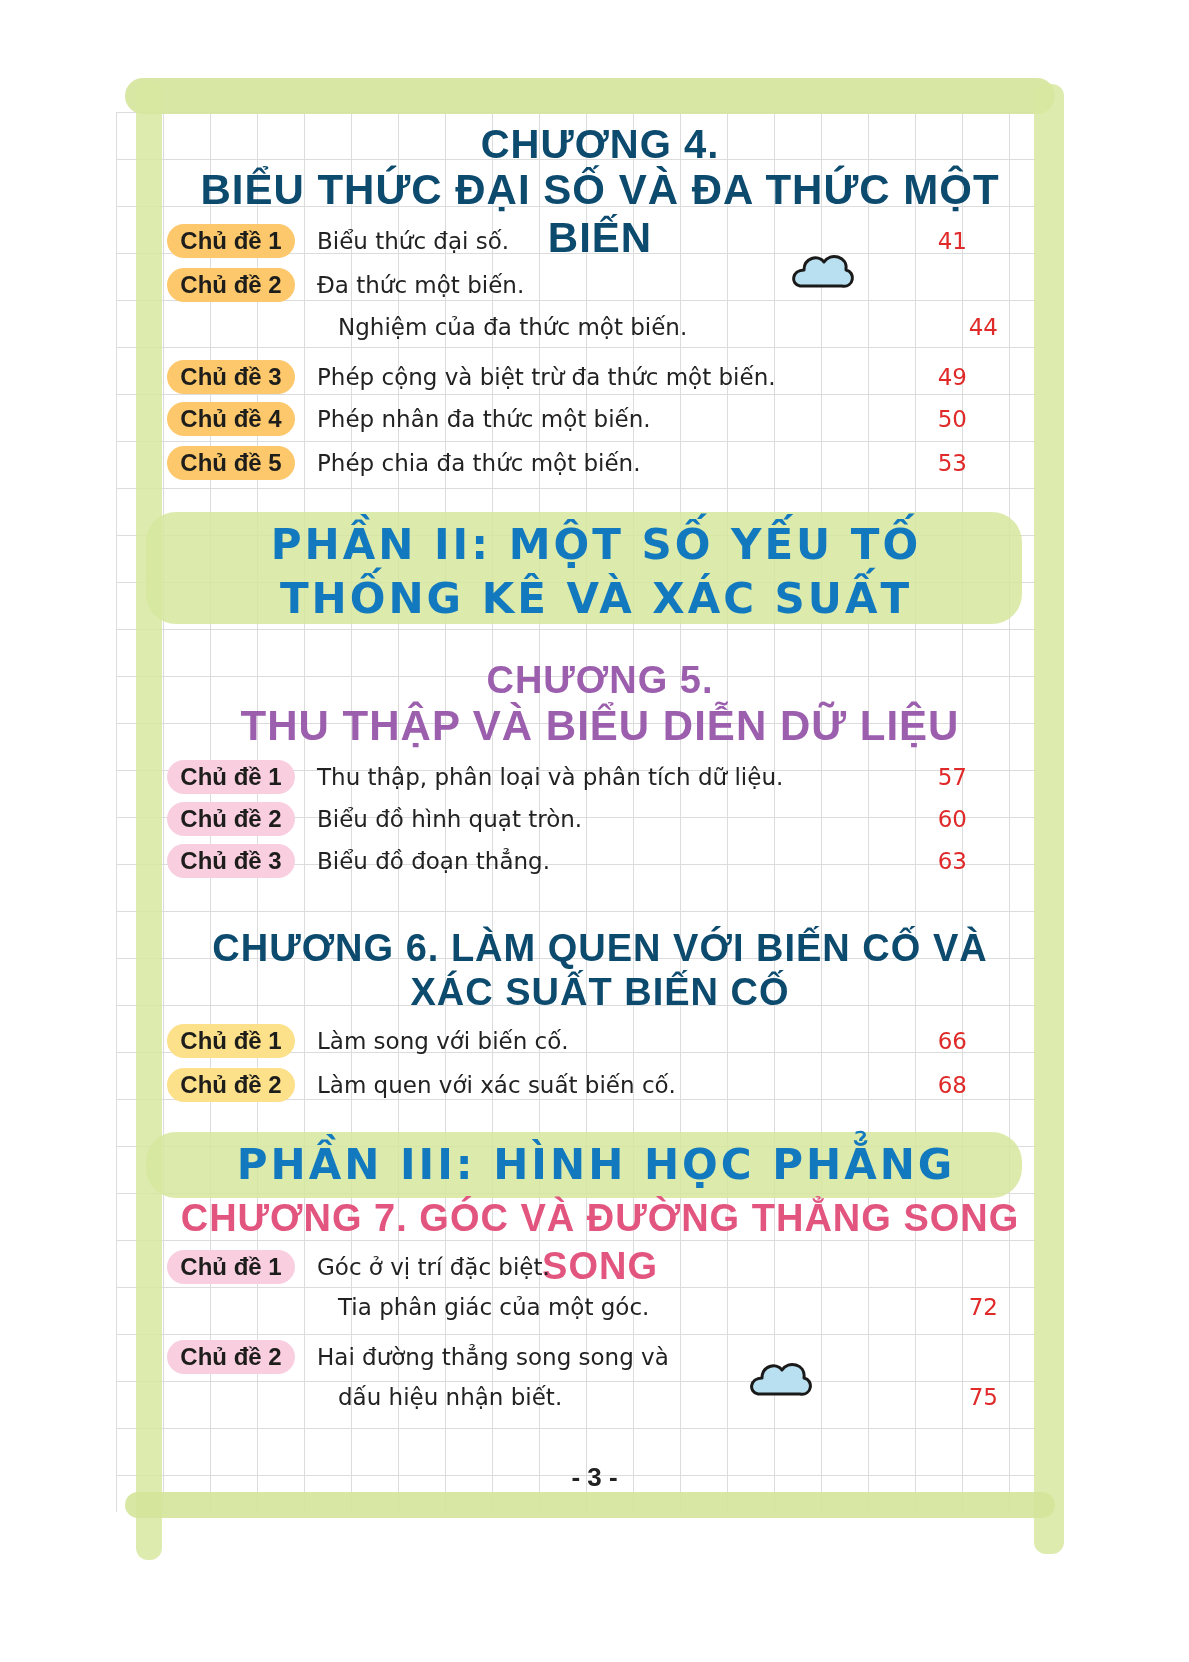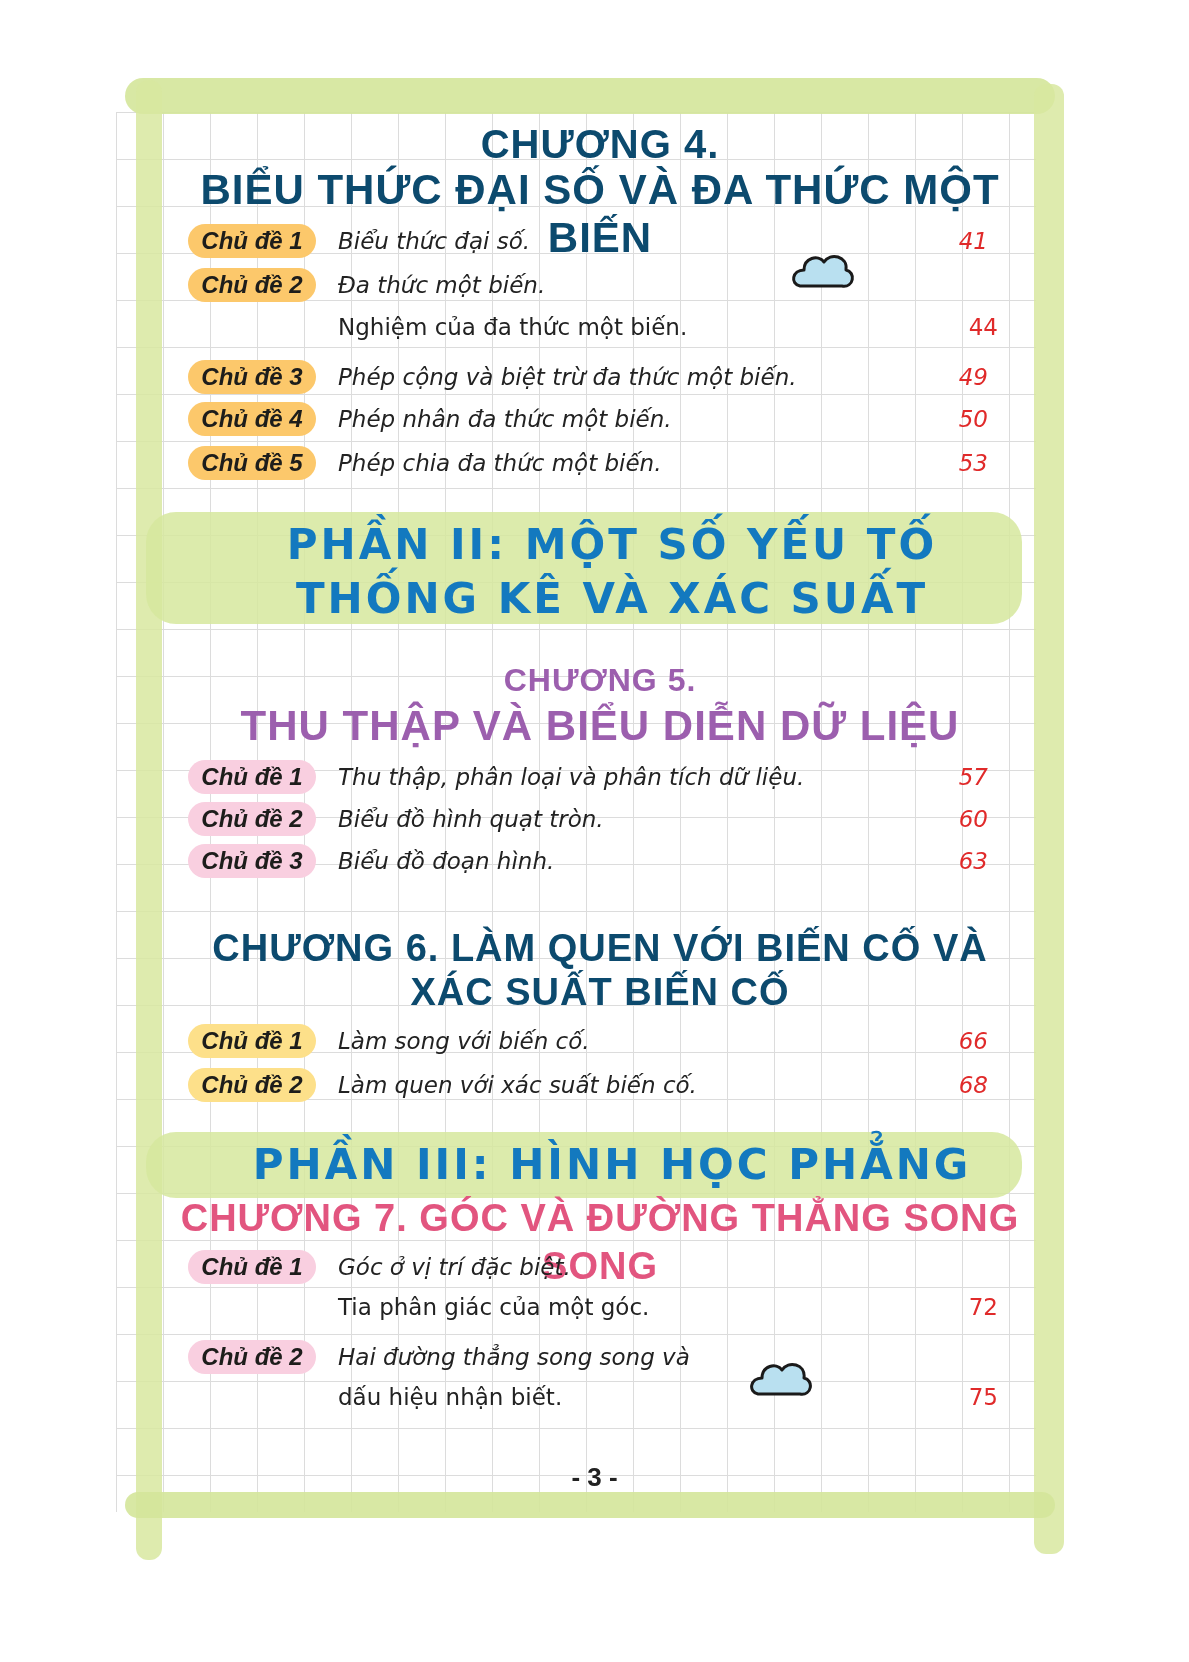--- a/index.html
+++ b/index.html
@@ -17,23 +17,23 @@
   .frame-bottom { position: absolute; left: 125px; top: 1492px; width: 930px; height: 26px; background: #d4e59a; border-radius: 14px; opacity: .9; }
   .frame-left { position: absolute; left: 136px; top: 80px; width: 26px; height: 1480px; background: #d8e8a0; border-radius: 12px; opacity: .85; }
   .frame-right { position: absolute; left: 1034px; top: 84px; width: 30px; height: 1470px; background: #d8e8a0; border-radius: 12px; opacity: .85; }
 
   .band { position: absolute; background: #d6e79e; border-radius: 30px; opacity: .85; }
 
   .chapter { position: absolute; left: 170px; width: 860px; text-align: center; font-family: "Liberation Sans Narrow", "Liberation Sans", sans-serif; font-weight: bold; letter-spacing: 1px; line-height: 48px; }
   .orange { color: #0c4a6e; }
   .purple { color: #9c5fae; }
   .pink { color: #e2557f; }
-  .part { position: absolute; left: 172px; width: 880px; text-align: center; font-family: "DejaVu Sans", sans-serif; font-weight: bold; color: #1379bf; font-size: 42px; letter-spacing: 3px; line-height: 50px; }
+  .part { position: absolute; left: 156px; width: 880px; text-align: center; font-family: "DejaVu Sans", sans-serif; font-weight: bold; color: #1379bf; font-size: 42px; letter-spacing: 3px; line-height: 50px; }
 
-  .row { position: absolute; left: 188px; width: 840px; height: 40px; font-style: italic; }
+  .row { position: absolute; left: 167px; width: 840px; height: 40px; }
   .badge { position: absolute; left: 0; top: 0; width: 128px; height: 34px; border-radius: 17px; font-family: "Liberation Sans", sans-serif; font-weight: bold; font-size: 24px; color: #1d1d1b; line-height: 34px; text-indent: 0; padding-left: 0; text-align: center; }
   .badge.orange-bg { background: #fcc86b; }
   .badge.yellow-bg { background: #fde08a; }
   .badge.pink-bg { background: #f9cfe0; }
   .topic { position: absolute; left: 150px; top: 0; font-family: "DejaVu Sans", sans-serif; font-size: 23px; color: #222; line-height: 34px; white-space: nowrap; }
   .page { position: absolute; right: 40px; top: 0; font-family: "DejaVu Sans", sans-serif; font-size: 23px; color: #e02a2a; line-height: 34px; }
   .cont { position: absolute; left: 338px; width: 660px; height: 36px; font-family: "DejaVu Sans", sans-serif; font-size: 23px; color: #222; line-height: 34px; }
   .cont .page { right: 0; }
   .cloud { position: absolute; }
   .footer { position: absolute; left: 0; width: 1189px; top: 1462px; text-align: center; font-family: "Liberation Sans", sans-serif; font-weight: bold; font-size: 26px; color: #222; }
@@ -82,36 +82,36 @@
 <div class="row" style="top:446px;">
   <span class="badge orange-bg">Chủ đề 5</span>
   <span class="topic">Phép chia đa thức một biến.</span>
   <span class="page">53</span>
 </div>
 
 <div class="band" style="left:146px; top:512px; width:876px; height:112px;"></div>
 <div class="part" style="top:520px;">PHẦN II: MỘT SỐ YẾU TỐ</div>
 <div class="part" style="top:574px;">THỐNG KÊ VÀ XÁC SUẤT</div>
 
-<div class="chapter purple" style="top:656px; font-size:32px;">CHƯƠNG 5.</div>
+<div class="chapter purple" style="top:656px; font-size:38px;">CHƯƠNG 5.</div>
 <div class="chapter purple" style="top:702px; font-size:42px;">THU THẬP VÀ BIỂU DIỄN DỮ LIỆU</div>
 
 <div class="row" style="top:760px;">
   <span class="badge pink-bg">Chủ đề 1</span>
   <span class="topic">Thu thập, phân loại và phân tích dữ liệu.</span>
   <span class="page">57</span>
 </div>
 <div class="row" style="top:802px;">
   <span class="badge pink-bg">Chủ đề 2</span>
   <span class="topic">Biểu đồ hình quạt tròn.</span>
   <span class="page">60</span>
 </div>
 <div class="row" style="top:844px;">
   <span class="badge pink-bg">Chủ đề 3</span>
-  <span class="topic">Biểu đồ đoạn hình.</span>
+  <span class="topic">Biểu đồ đoạn thẳng.</span>
   <span class="page">63</span>
 </div>
 
 <div class="chapter orange" style="top:924px; font-size:38px;">CHƯƠNG 6. LÀM QUEN VỚI BIẾN CỐ VÀ</div>
 <div class="chapter orange" style="top:968px; font-size:38px;">XÁC SUẤT BIẾN CỐ</div>
 
 <div class="row" style="top:1024px;">
   <span class="badge yellow-bg">Chủ đề 1</span>
   <span class="topic">Làm song với biến cố.</span>
   <span class="page">66</span>

